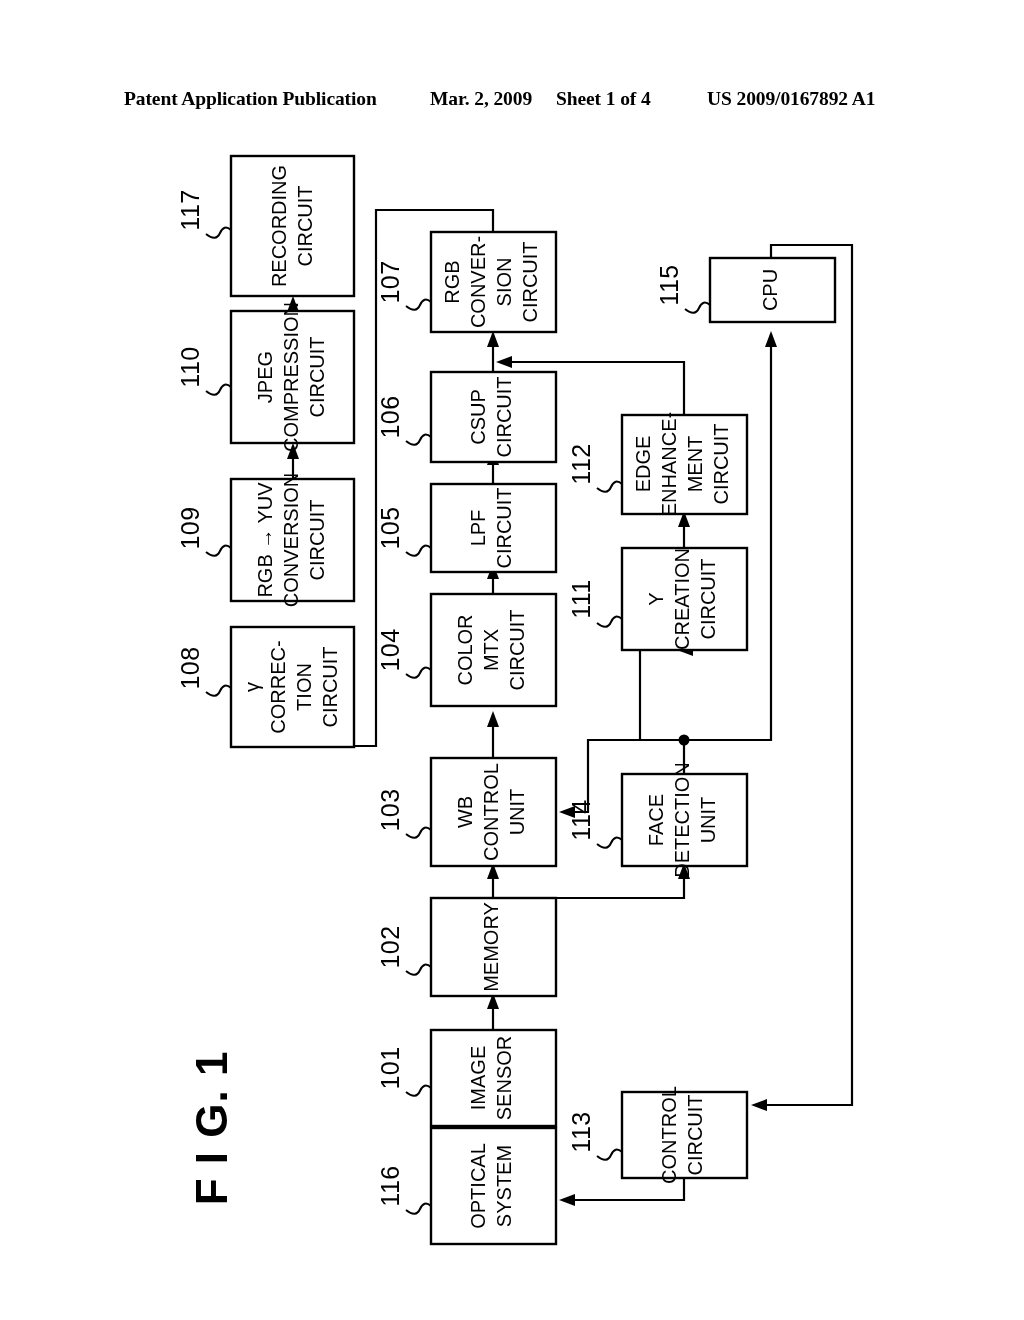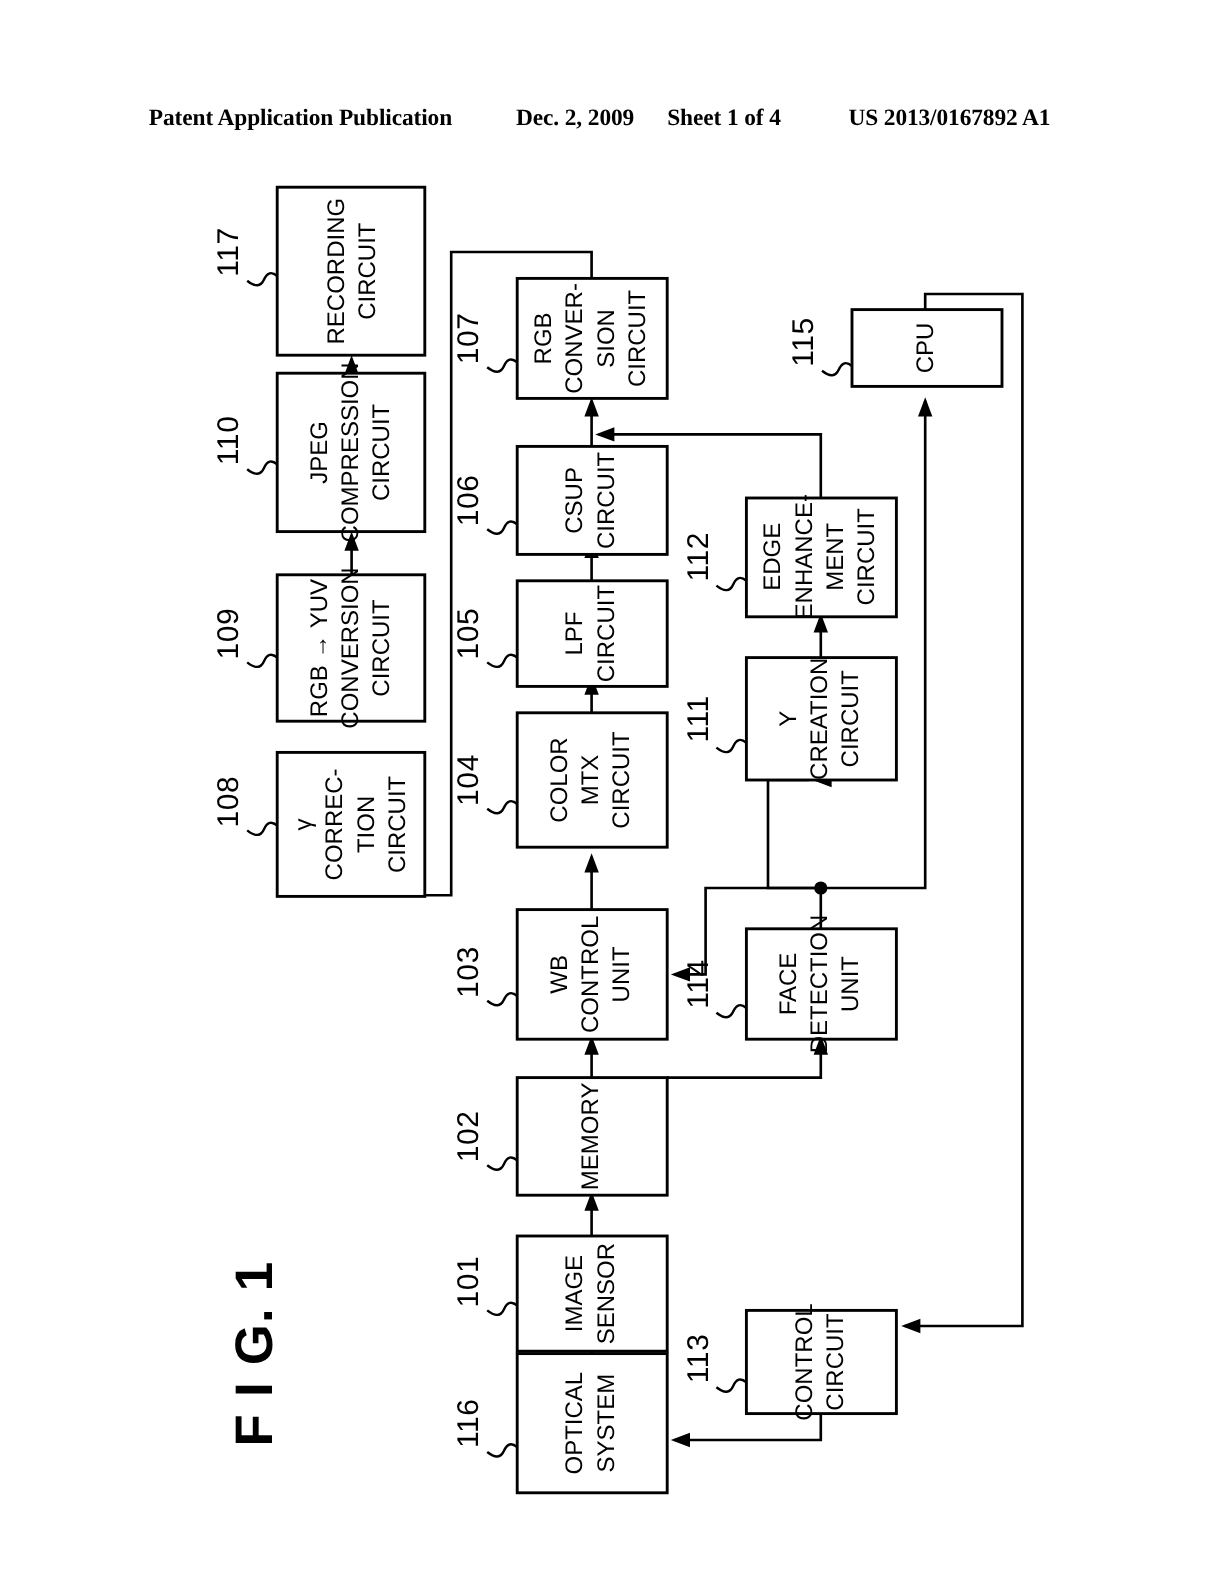--- a/index.html
+++ b/index.html
@@ -88,23 +88,23 @@
   }
   .dot { fill: #000; }
 </style>
 </head>
 <body>
 
 <div id="page">
 
   <div class="header">
     <span class="h-pub">Patent Application Publication</span>
-    <span class="h-date">Dec. 2, 2009</span>
+    <span class="h-date">Mar. 2, 2009</span>
     <span class="h-sheet">Sheet 1 of 4</span>
-    <span class="h-num">US 2013/0167892 A1</span>
+    <span class="h-num">US 2009/0167892 A1</span>
   </div>
 
   <svg id="diagram" viewBox="0 0 1024 1320">
 
     <g>
 
       <path class="wire" d="M 293,600 L 293,566"></path>
       <path class="wire" d="M 293,480 L 293,446"></path>
       <path class="wire" d="M 293,333 L 293,299"></path>
 

